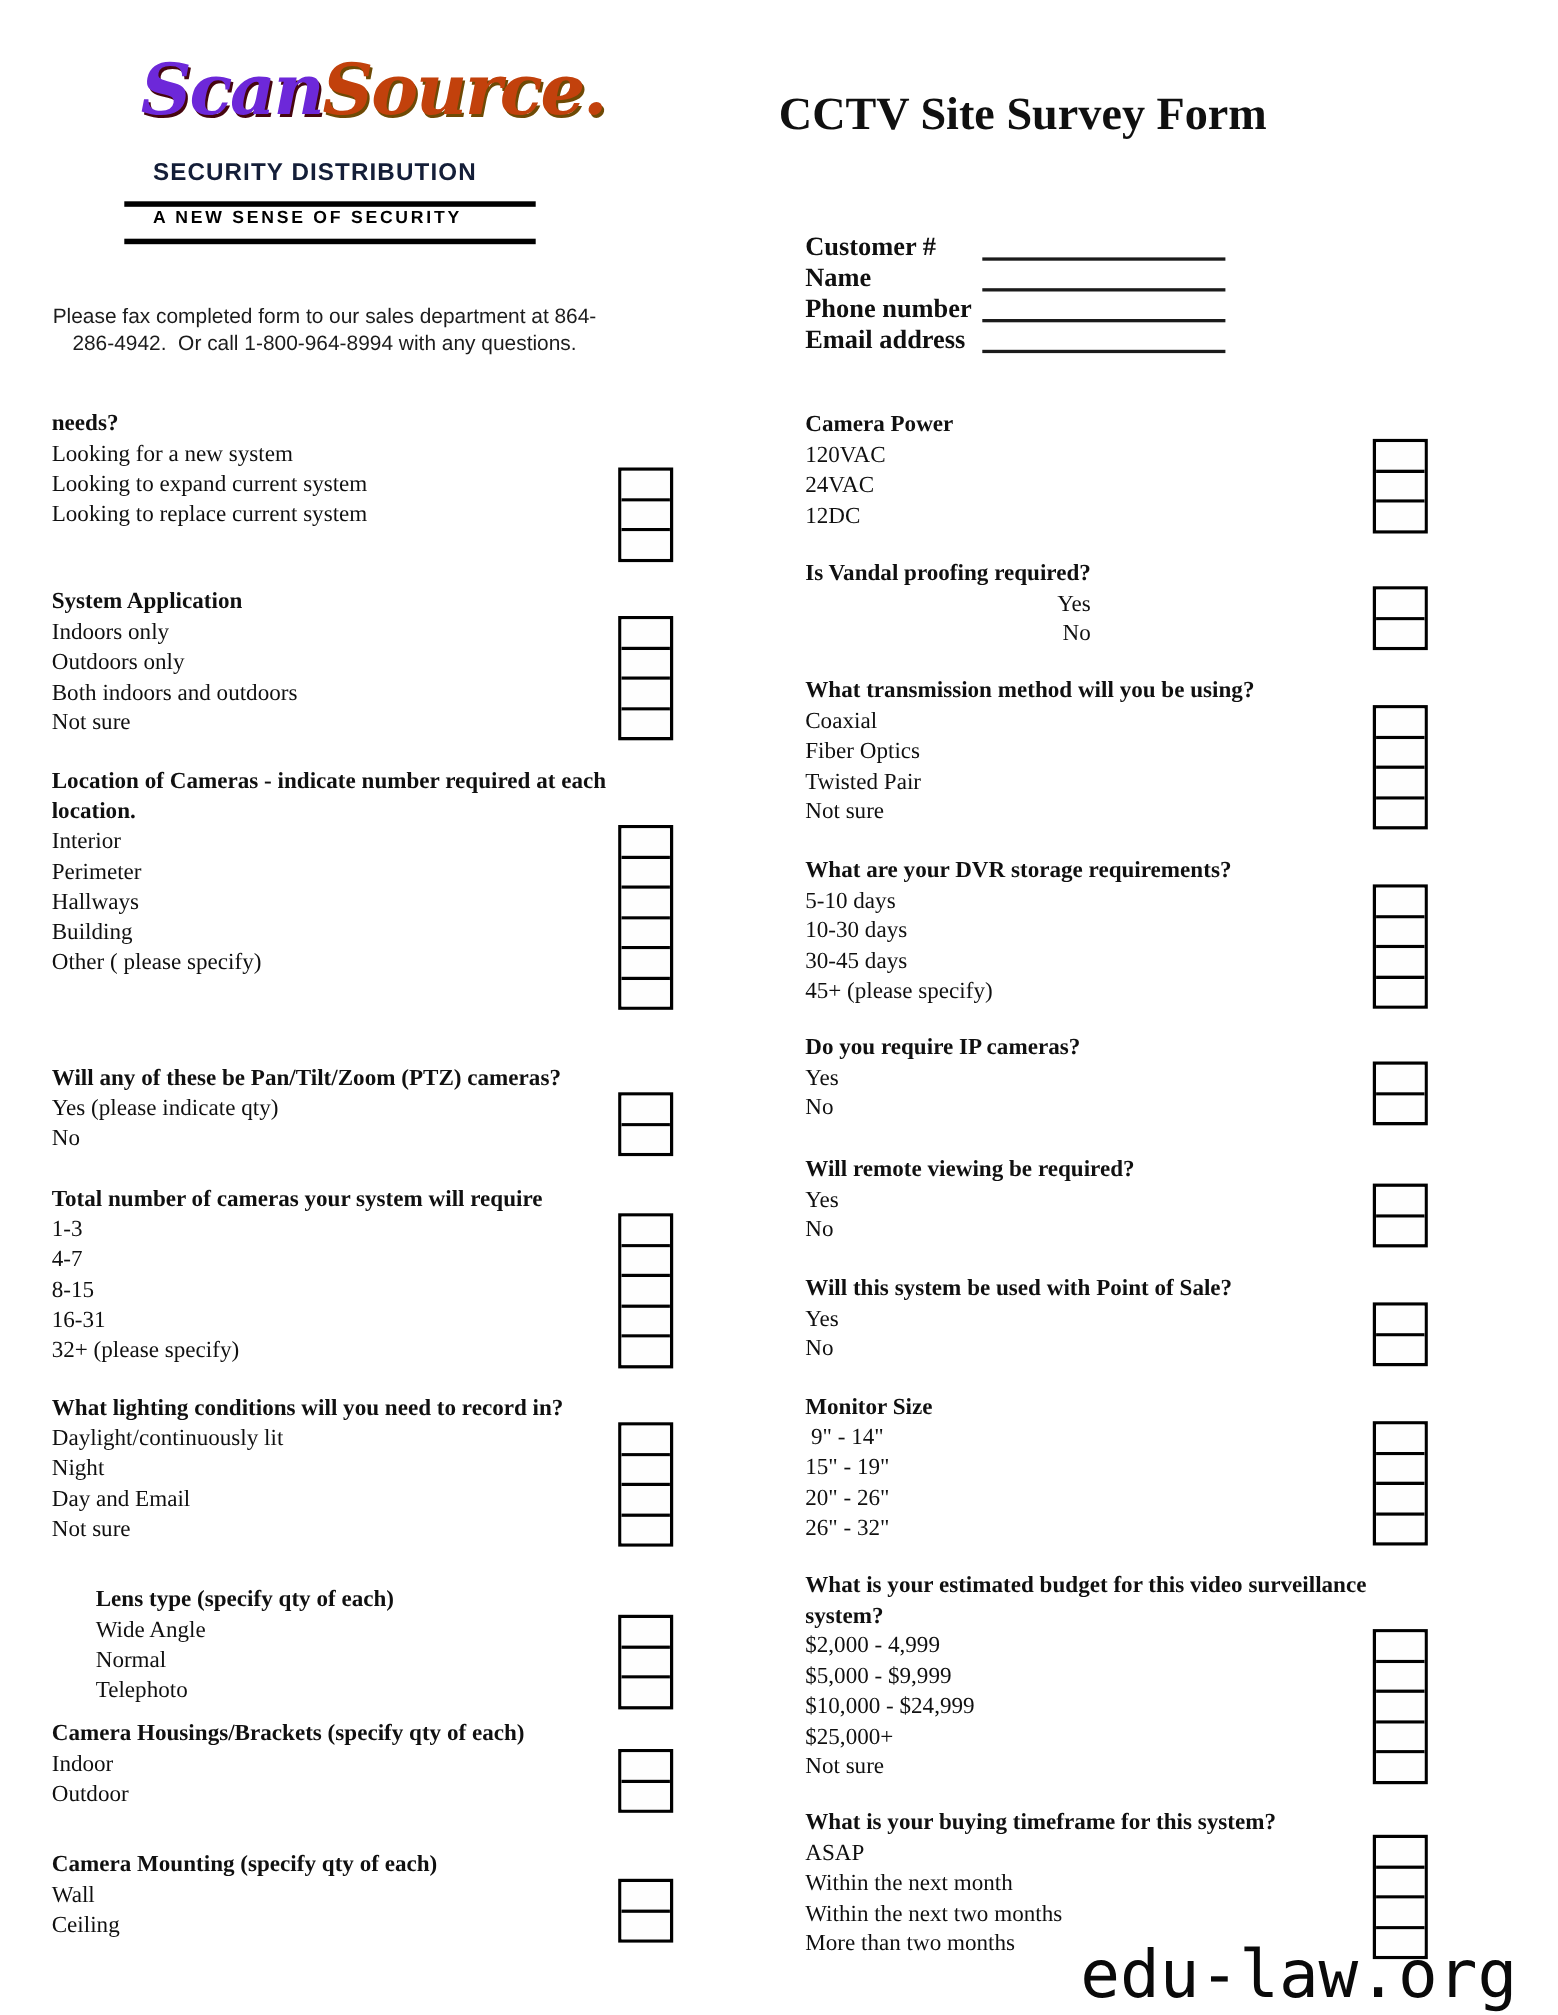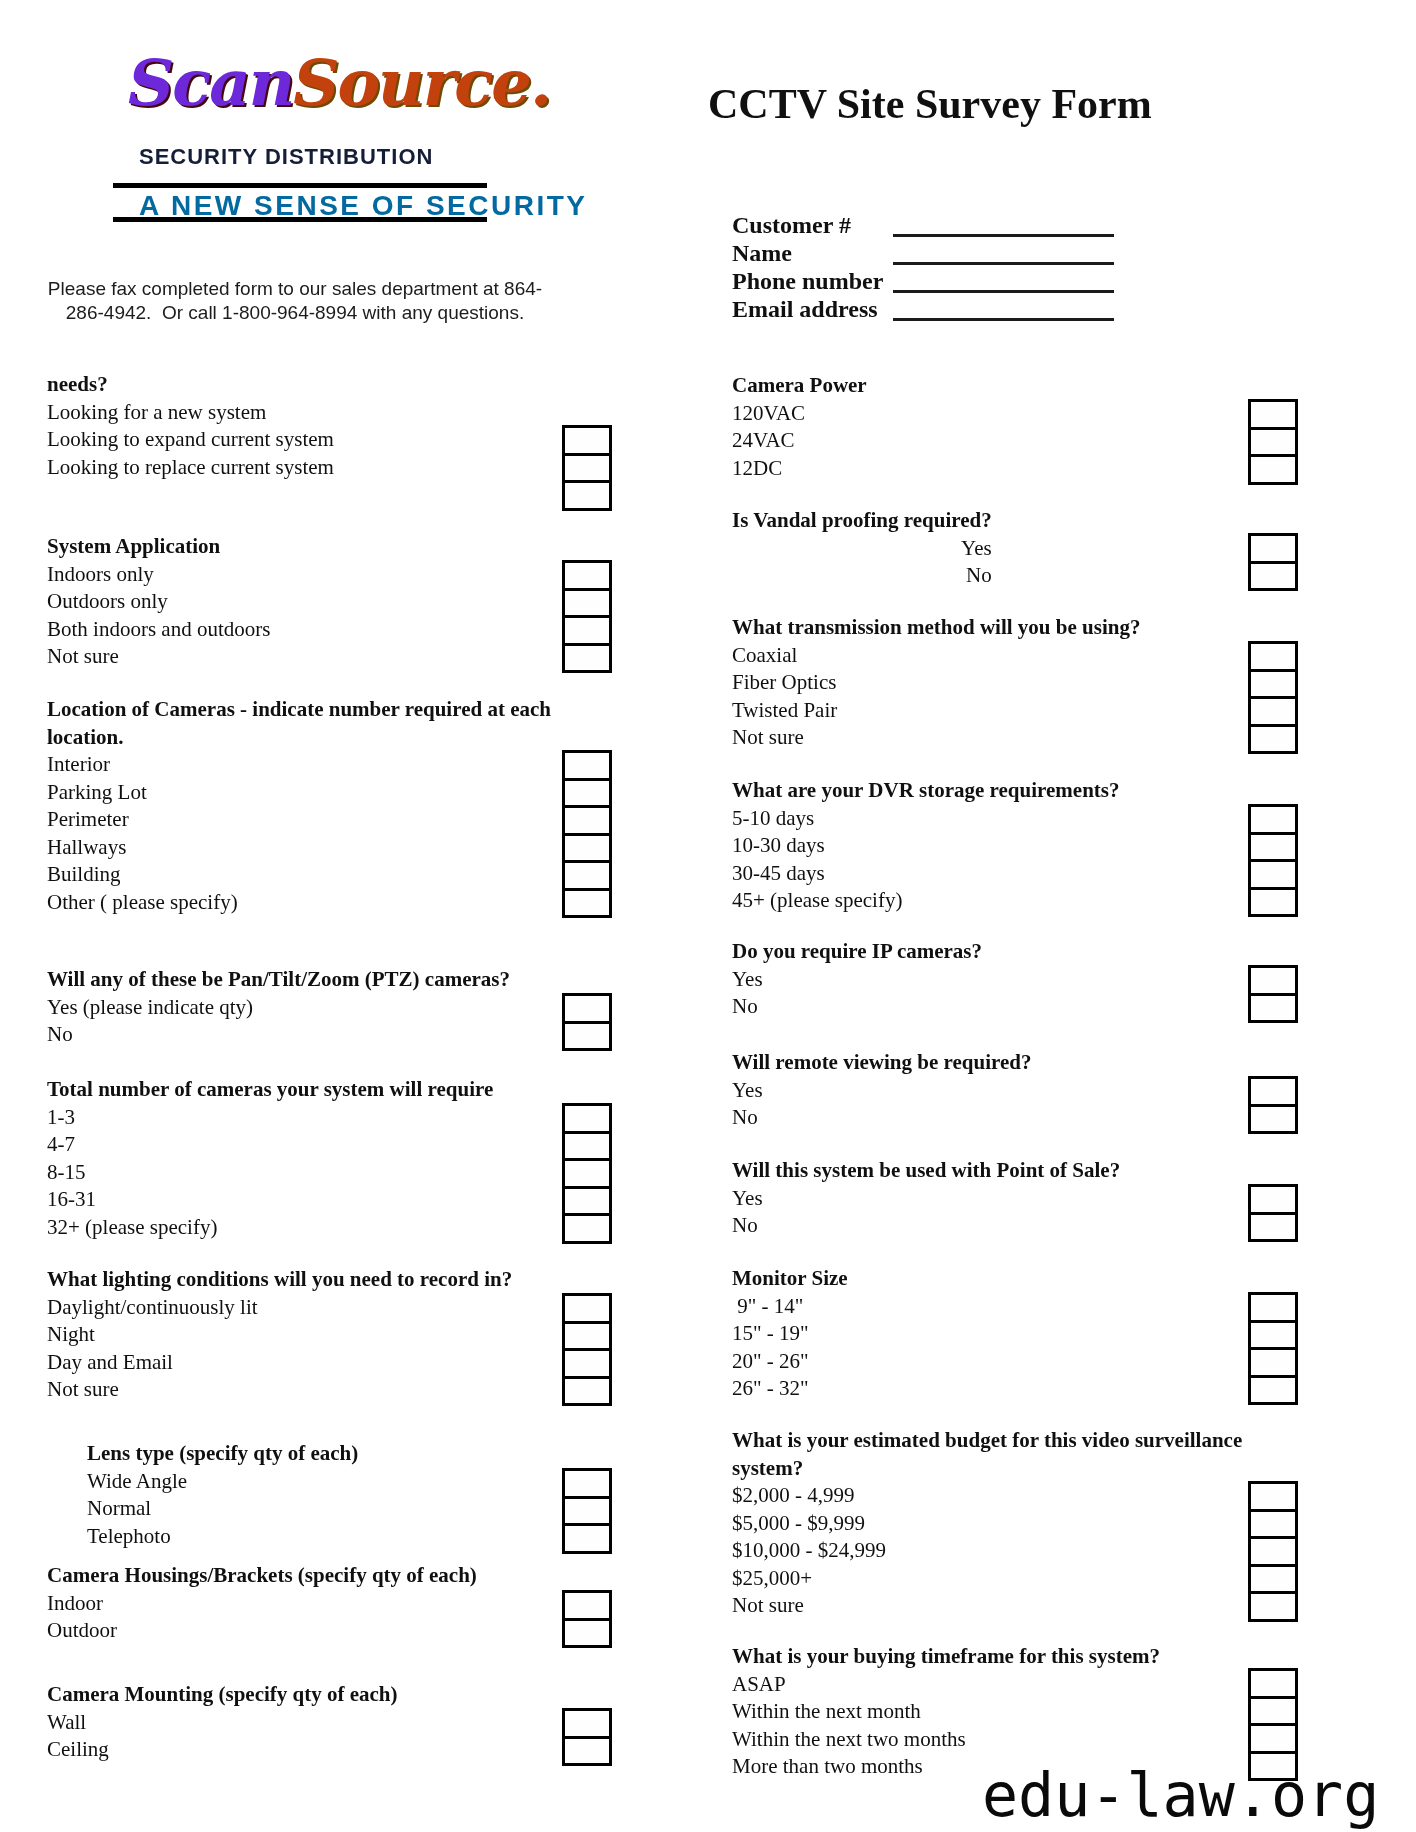--- a/index.html
+++ b/index.html
@@ -18,21 +18,21 @@
   .logo-sub{
     position:absolute;left:139px;top:144px;
     font-family:"Liberation Sans",sans-serif;font-weight:bold;
     font-size:22px;letter-spacing:1px;color:#141e38;white-space:pre;
   }
   .logo-rule{position:absolute;left:113px;width:374px;height:5px;background:#000;}
   .rule1{top:183px;} .rule2{top:217px;}
   .logo-tagline{
     position:absolute;left:139px;top:190px;
     font-family:"Liberation Sans",sans-serif;font-weight:bold;
-    font-size:28px;letter-spacing:2.5px;color:#0369a1;white-space:pre;
+    font-size:16px;letter-spacing:2.5px;color:#000000;white-space:pre;
   }
   
   .title{position:absolute;left:708px;top:80px;font-size:42px;font-weight:bold;white-space:pre;}
   .fax{
     position:absolute;left:45px;top:277px;width:500px;text-align:center;
     font-family:"Liberation Sans",sans-serif;font-size:19px;line-height:24px;color:#1c1c1c;
   }
   .fax div{white-space:pre;}
   .cust-row{position:absolute;left:732px;width:420px;height:28px;}
   .cust-label{font-weight:bold;font-size:24px;line-height:26px;white-space:pre;}
@@ -112,21 +112,20 @@
       <div class="stack" style="left: 562px; top: 560px;">
         <div class="cell"></div>
         <div class="cell"></div>
         <div class="cell"></div>
         <div class="cell"></div>
       </div>
       <div class="section" style="left: 47px; top: 696px;">
         <div class="h-line">Location of Cameras - indicate number required at each</div>
         <div class="h-line">location.</div>
         <div class="opt-line">Interior</div>
-        <div class="opt-line">Parking Lot</div>
         <div class="opt-line">Perimeter</div>
         <div class="opt-line">Hallways</div>
         <div class="opt-line">Building</div>
         <div class="opt-line">Other ( please specify)</div>
       </div>
       <div class="stack" style="left: 562px; top: 750px;">
         <div class="cell"></div>
         <div class="cell"></div>
         <div class="cell"></div>
         <div class="cell"></div>

